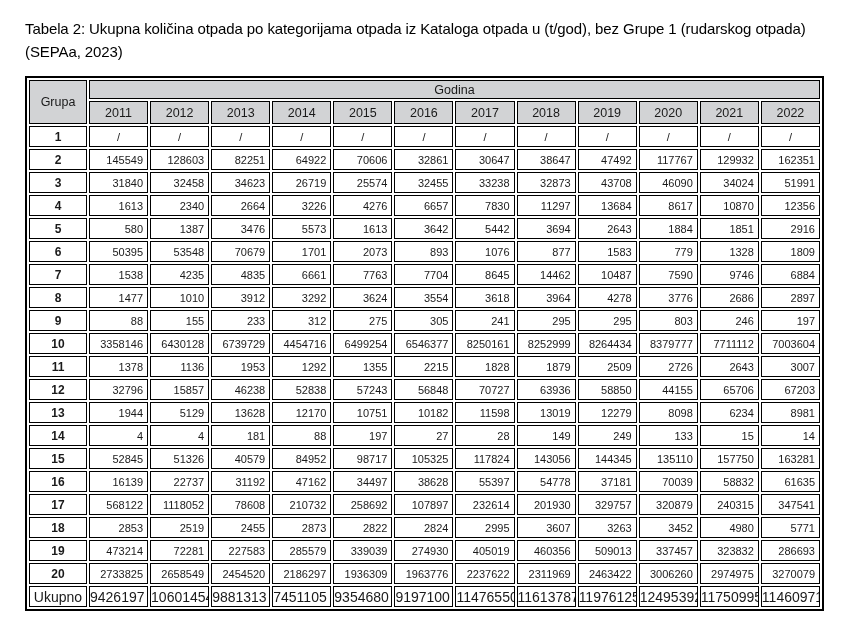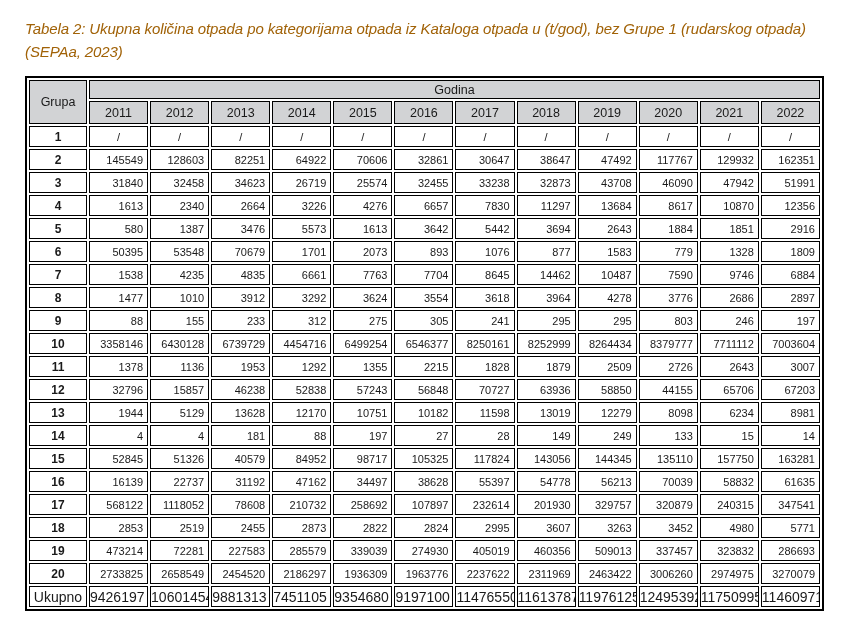--- a/index.html
+++ b/index.html
@@ -12,24 +12,23 @@
     font-family: "Liberation Sans", sans-serif;
     color: #1a1a1a;
   }
   .page {
     box-sizing: border-box;
     width: 849px;
     height: 636px;
     padding: 14px 25px 0 25px;
   }
   .caption {
-    font-style: italic;
     font-size: 15px;
     line-height: 1.5;
-    color: #a16207;
+    color: #000000;
     margin: 4px 0 13px 0;
     letter-spacing: -0.1px;
   }
   table.data-table {
     border-collapse: separate;
     border-spacing: 2px;
     background: #ffffff;
     border: 2px solid #000000;
     width: 799px;
     table-layout: fixed;
@@ -142,21 +141,21 @@
           <td class="val">31840</td>
           <td class="val">32458</td>
           <td class="val">34623</td>
           <td class="val">26719</td>
           <td class="val">25574</td>
           <td class="val">32455</td>
           <td class="val">33238</td>
           <td class="val">32873</td>
           <td class="val">43708</td>
           <td class="val">46090</td>
-          <td class="val">47942</td>
+          <td class="val">34024</td>
           <td class="val">51991</td>
         </tr>
         <tr>
           <td class="group">4</td>
           <td class="val">1613</td>
           <td class="val">2340</td>
           <td class="val">2664</td>
           <td class="val">3226</td>
           <td class="val">4276</td>
           <td class="val">6657</td>
@@ -335,21 +334,21 @@
         <tr>
           <td class="group">16</td>
           <td class="val">16139</td>
           <td class="val">22737</td>
           <td class="val">31192</td>
           <td class="val">47162</td>
           <td class="val">34497</td>
           <td class="val">38628</td>
           <td class="val">55397</td>
           <td class="val">54778</td>
-          <td class="val">56213</td>
+          <td class="val">37181</td>
           <td class="val">70039</td>
           <td class="val">58832</td>
           <td class="val">61635</td>
         </tr>
         <tr>
           <td class="group">17</td>
           <td class="val">568122</td>
           <td class="val">1118052</td>
           <td class="val">78608</td>
           <td class="val">210732</td>

